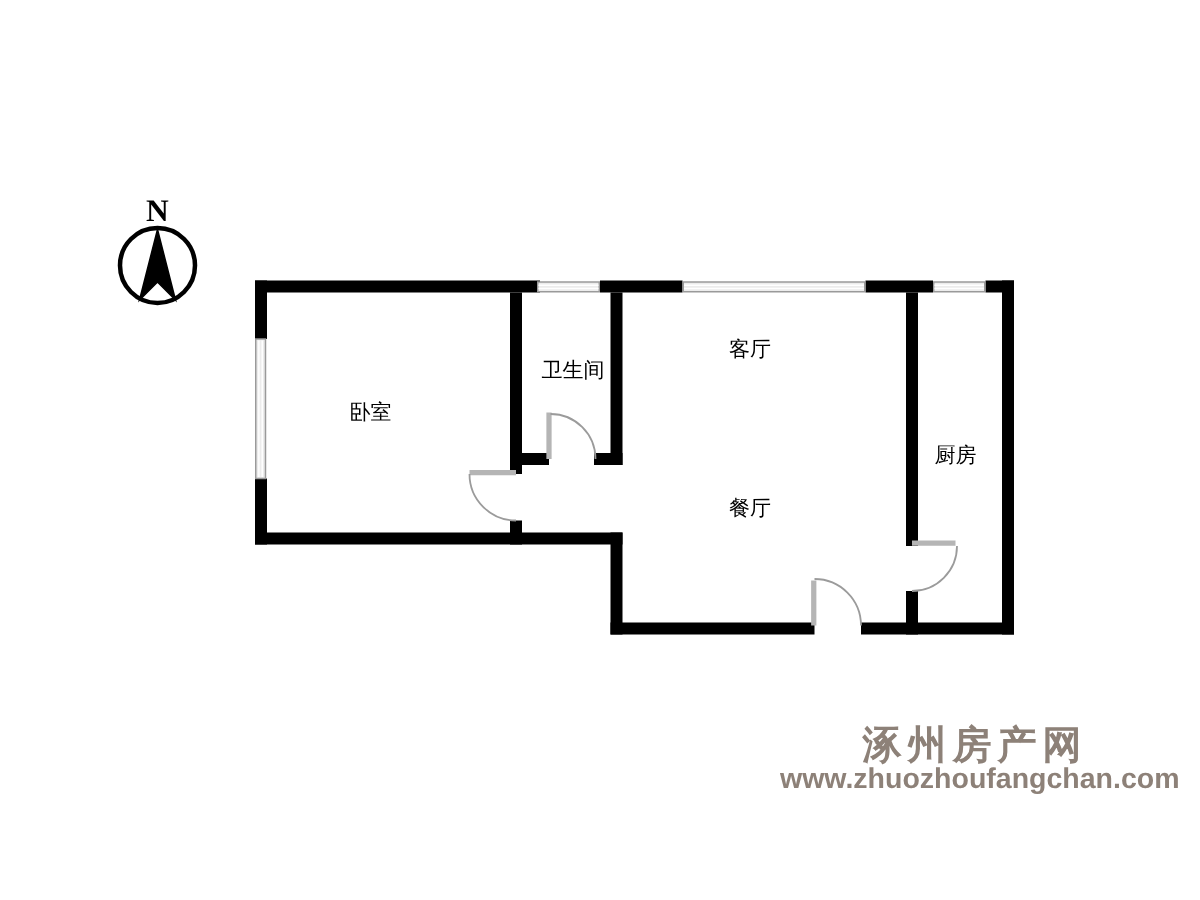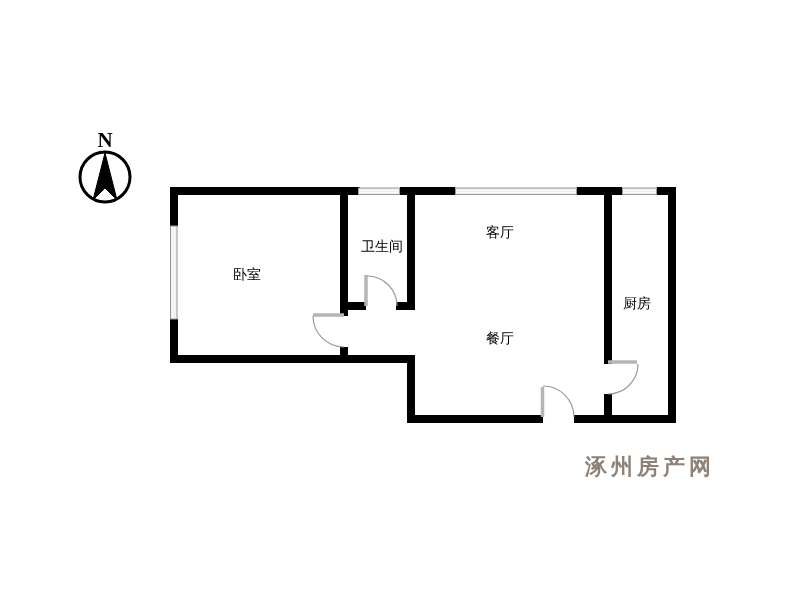--- a/index.html
+++ b/index.html
@@ -35,23 +35,24 @@
     text-align: center;
     color: var(--wm, #8d8178);
     text-shadow:
       -1px -1px 0 #ffffff, 1px -1px 0 #ffffff,
       -1px  1px 0 #ffffff, 1px  1px 0 #ffffff,
        0 0 2px #ffffff;
     line-height: 1.05;
     user-select: none;
   }
   #watermark .wm-name {
-    font-size: 22px;
+    font-size: 26px;
     font-weight: bold;
     letter-spacing: 4px;
+    margin-top: 28px;
   }
   #watermark .wm-url {
     font-size: 19px;
     font-weight: bold;
     letter-spacing: 0px;
   }
 </style>
 </head>
 <body>
 
@@ -143,15 +144,16 @@
       <text class="room-label" x="382" y="251" text-anchor="middle">卫生间</text>
       <text class="room-label" x="500" y="237" text-anchor="middle">客厅</text>
       <text class="room-label" x="500" y="343" text-anchor="middle">餐厅</text>
       <text class="room-label" x="637" y="308" text-anchor="middle">厨房</text>
     </g>
   </svg>
 
   
   <div id="watermark">
     <div class="wm-name">涿州房产网</div>
+    <div class="wm-url">www.zhuozhoufangchan.com</div>
   </div>
 
 </div>
 
 </body></html>

